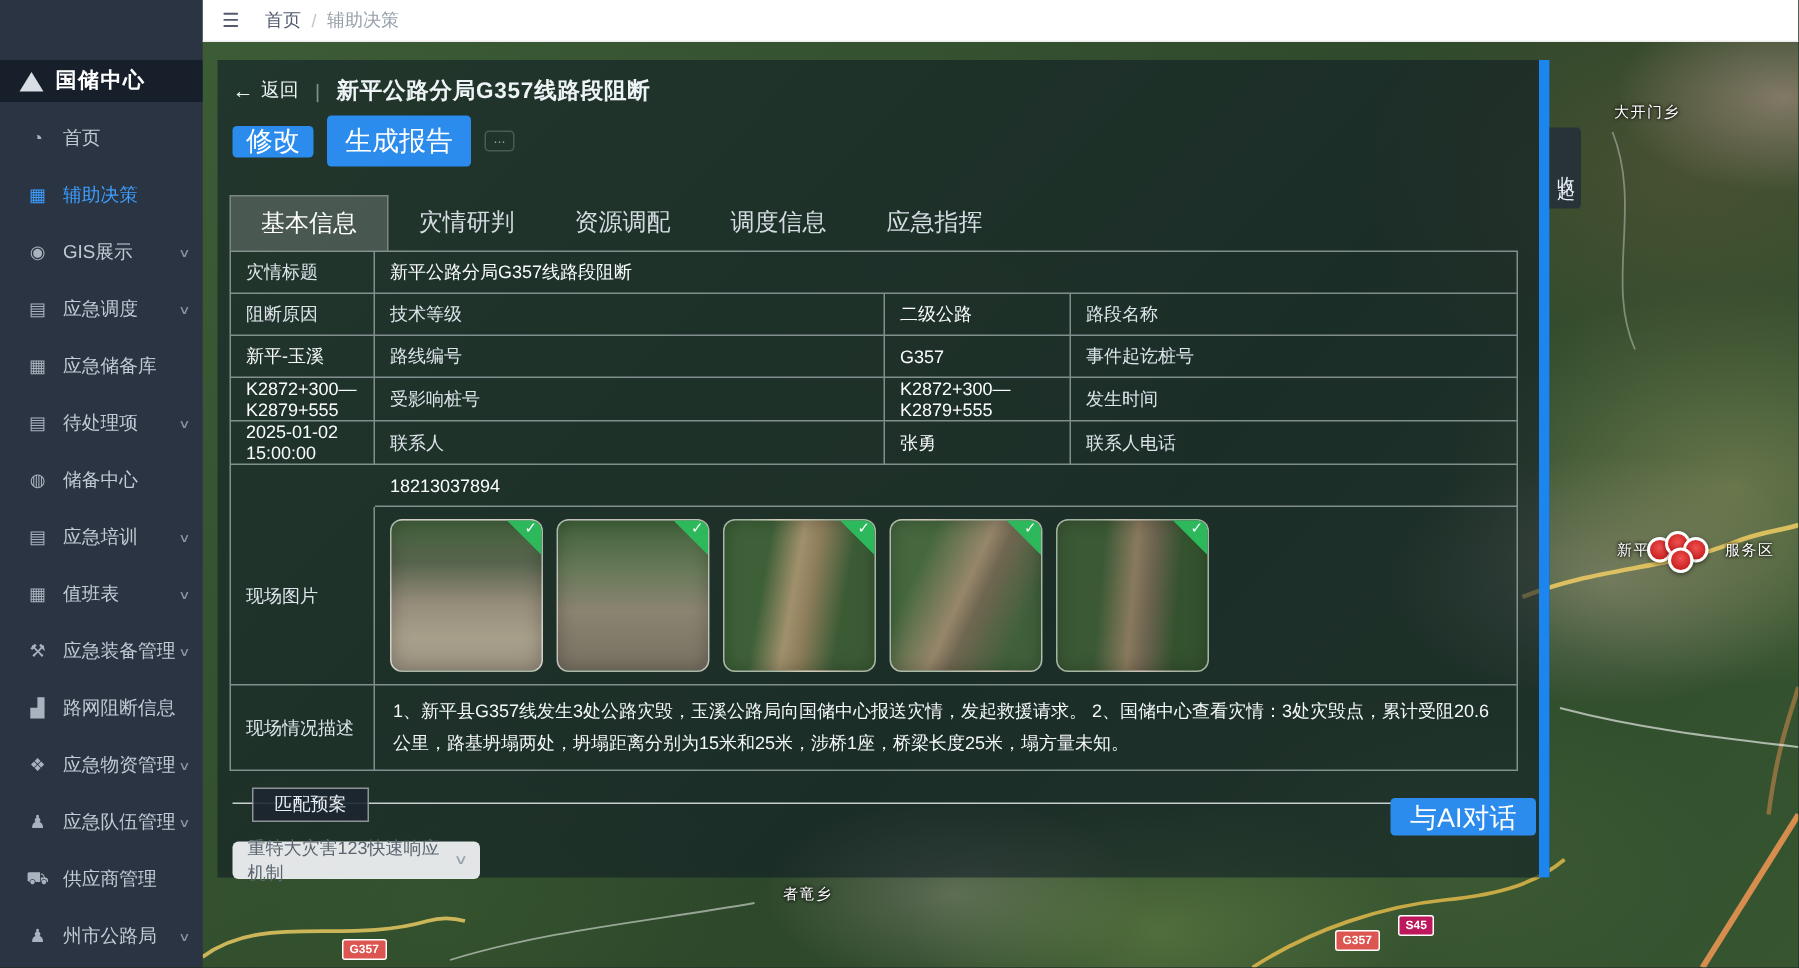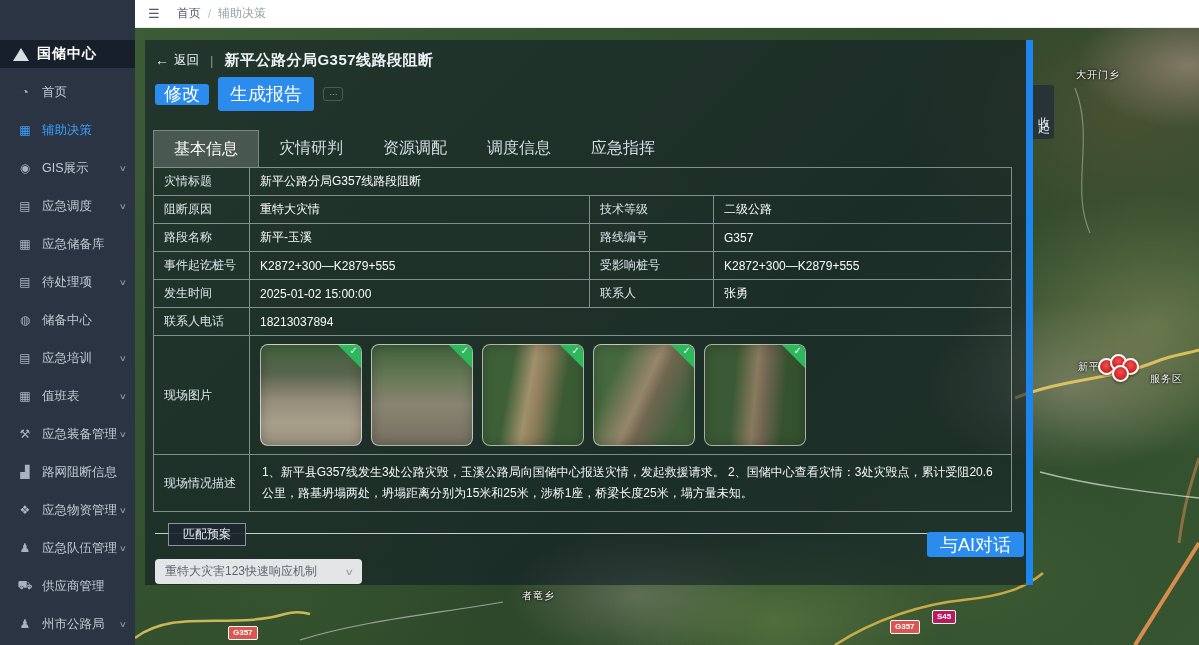--- a/index.html
+++ b/index.html
@@ -95,21 +95,21 @@
   .badge-check{position:absolute;top:0;right:3px;color:#fff;font-size:10px;z-index:2;}
   .p1{background:linear-gradient(180deg,#42613b 0%,#57644d 28%,#958c7a 55%,#a89f8b 78%,#9b9280 100%);}
   .p2{background:linear-gradient(180deg,#40613a 0%,#697a59 34%,#8a8471 60%,#767061 100%);}
   .p3{background:linear-gradient(100deg,#3e6038 28%,#a0906b 46%,#8d7d5b 56%,#3b5b35 76%);}
   .p4{background:linear-gradient(115deg,#45683f 22%,#96866a 48%,#6f6650 58%,#40603a 82%);}
   .p5{background:linear-gradient(95deg,#3b5935 30%,#897a5e 50%,#6e6450 60%,#34522e 78%);}
   .desc-cell{display:block;line-height:1.75;padding:7px 12px;color:#f5f8fa;}
   .legend-row{position:relative;margin:21px 2px 0 2px;border-top:1px solid rgba(242,246,249,.8);height:0;}
   .legend-label{position:absolute;left:13px;top:-11px;background:rgba(28,38,48,.9);
     border:1px solid rgba(255,255,255,.5);padding:2px 14px;font-size:12px;color:#e9eff3;}
-  .plan-select{margin:25px 0 0 2px;width:207px;height:25px;background:rgba(248,250,252,.9);border-radius:4px;
+  .plan-select{margin:25px 0 0 2px;width:165px;height:25px;background:rgba(248,250,252,.9);border-radius:4px;
     display:flex;align-items:center;justify-content:space-between;padding:0 9px 0 10px;
     box-sizing:border-box;font-size:12px;color:#5b6670;cursor:pointer;}
   .sel-chev{color:#98a2ac;font-size:9px;transform:scaleX(1.5);}
   .ai-btn{position:absolute;right:9px;bottom:28px;height:25px;padding:0 13px;}
 </style>
 </head>
 <body>
 
 <div class="map"></div>
 <svg class="roads" width="1064" height="617" viewBox="0 0 1064 617">
@@ -119,21 +119,21 @@
   <path d="M1000,617 L1064,515" stroke="#e09050" stroke-width="4" fill="none" opacity="0.95"></path>
   <path d="M1044,515 C1050,470 1058,450 1064,430" stroke="#e09050" stroke-width="3" fill="none" opacity="0.5"></path>
   <path d="M905,444 C958,458 1012,464 1064,470" stroke="#ffffff" stroke-width="1.4" fill="none" opacity="0.6"></path>
   <path d="M165,612 C230,592 300,586 368,574" stroke="#ffffff" stroke-width="1.2" fill="none" opacity="0.5"></path>
   <path d="M940,60 C960,110 935,160 955,205" stroke="#ffffff" stroke-width="1.2" fill="none" opacity="0.35"></path>
 </svg>
 
 <span class="map-label" style="left:1076px;top:68px;">大开门乡</span>
 <span class="map-label" style="left:522px;top:589px;text-align:right;">者竜乡</span>
 <span class="map-label" style="left:1078px;top:360px;">新平</span>
-<span class="map-label" style="left:1150px;top:360px;margin-top:12px;">服务区</span>
+<span class="map-label" style="left:1150px;top:360px;">服务区</span>
 
 <span class="shield provincial" style="left:932px;top:610px;">S45</span>
 <span class="shield national" style="left:890px;top:620px;">G357</span>
 <span class="shield national" style="left:228px;top:626px;">G357</span>
 
 <div class="marker" style="left:1098px;top:358px;"></div>
 <div class="marker" style="left:1110px;top:354px;"></div>
 <div class="marker" style="left:1122px;top:358px;"></div>
 <div class="marker" style="left:1112px;top:365px;"></div>
 
@@ -250,21 +250,20 @@
     <div class="tab">资源调配</div>
     <div class="tab">调度信息</div>
     <div class="tab">应急指挥</div>
   </div>
 
   <div class="dtable">
     <div class="cell lbl">灾情标题</div>
     <div class="cell span3">新平公路分局G357线路段阻断</div>
 
     <div class="cell lbl">阻断原因</div>
-    <div class="cell">重特大灾情</div>
     <div class="cell lbl">技术等级</div>
     <div class="cell">二级公路</div>
 
     <div class="cell lbl">路段名称</div>
     <div class="cell">新平-玉溪</div>
     <div class="cell lbl">路线编号</div>
     <div class="cell">G357</div>
 
     <div class="cell lbl">事件起讫桩号</div>
     <div class="cell">K2872+300—K2879+555</div>

